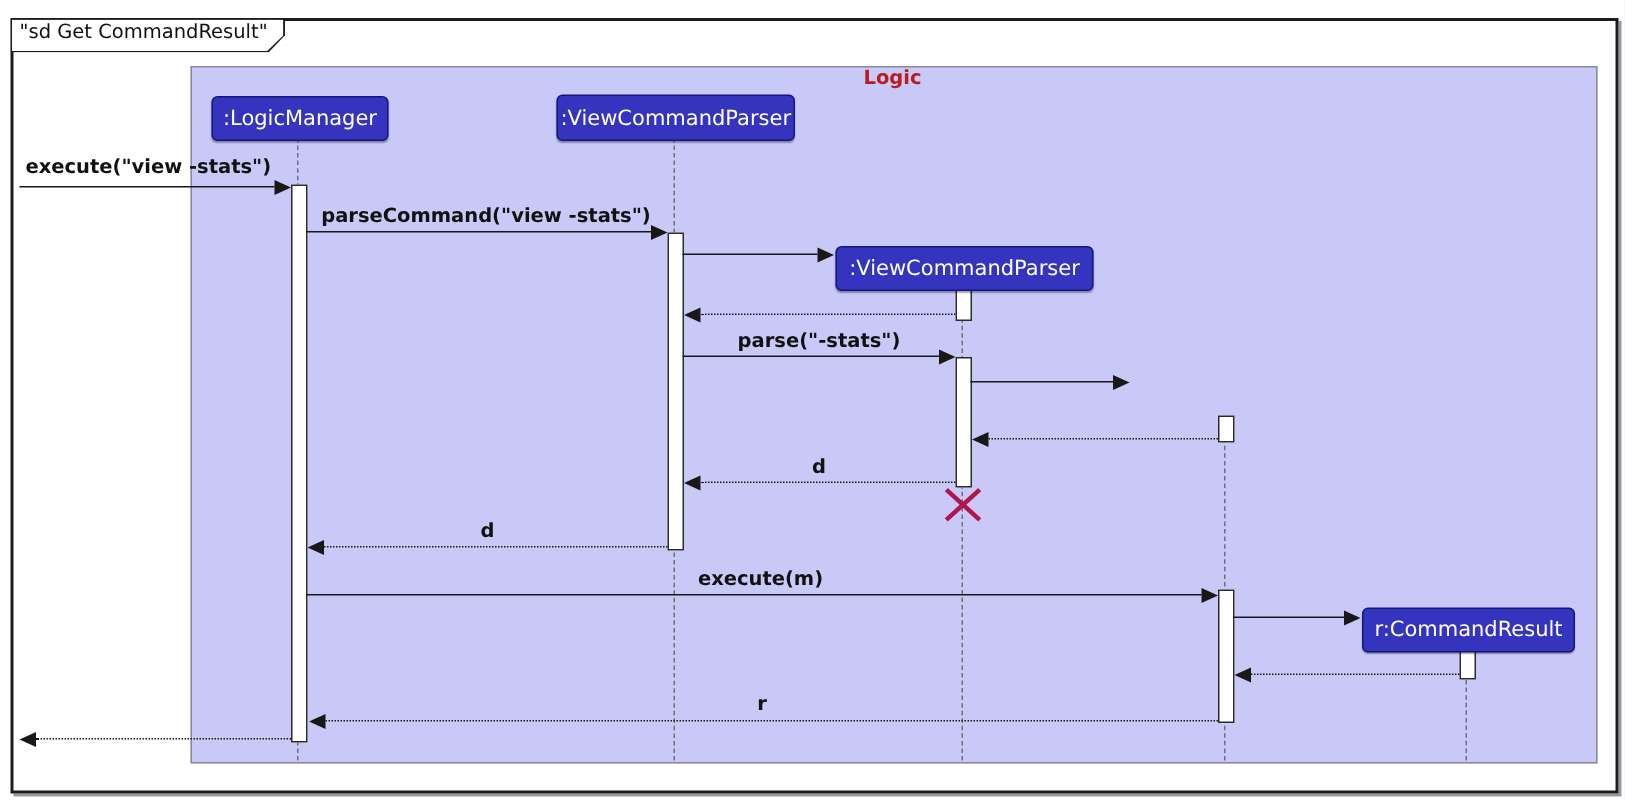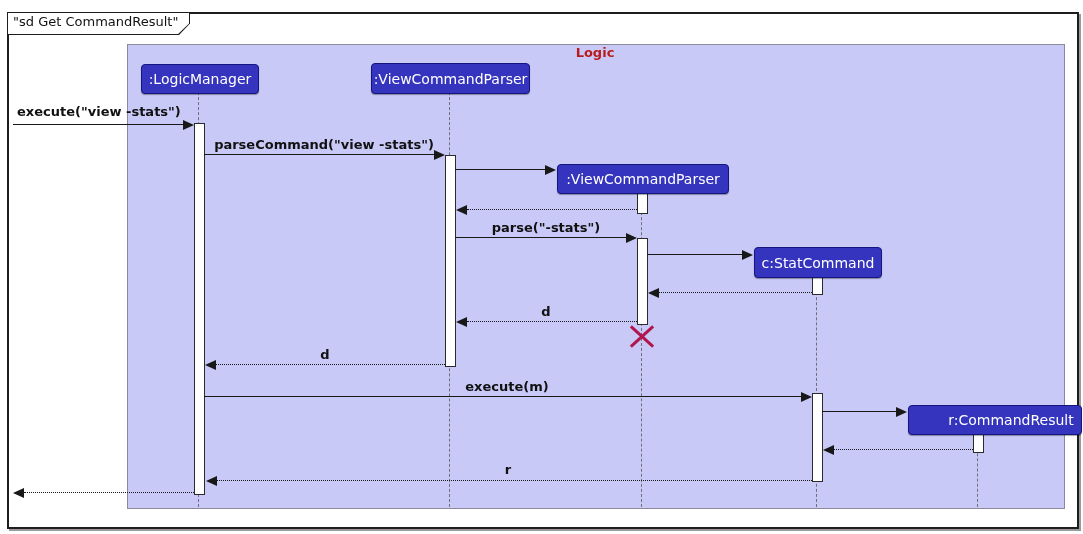--- a/index.html
+++ b/index.html
@@ -74,24 +74,21 @@
 
   <div class="pbox" style="left:141px;top:64px;width:116px;height:28px;">
     <span>:LogicManager</span>
   </div>
   <div class="pbox" style="left:371px;top:63px;width:157px;height:29px;">
     <span>:ViewCommandParser</span>
   </div>
   <div class="pbox" style="left:557px;top:164px;width:170px;height:28px;">
     <span>:ViewCommandParser</span>
   </div>
-  <div class="pbox" style="left:754px;top:247px;width:126px;height:29px;">
-    <span>c:StatCommand</span>
-  </div>
-  <div class="pbox" style="left:908px;top:405px;width:140px;height:28px;padding-left:32px;">
+  <div class="pbox" style="left:908px;top:405px;width:140px;height:28px;">
     <span>r:CommandResult</span>
   </div>
 
   <div>
     <div class="mlabel" style="left:17px;top:104px;">execute("view -stats")</div>
     <div class="ln" style="left:13px;width:170px;top:124px;"></div>
     <div class="ar" style="left:183px;top:120px;"></div>
   </div>
 
   <div>

